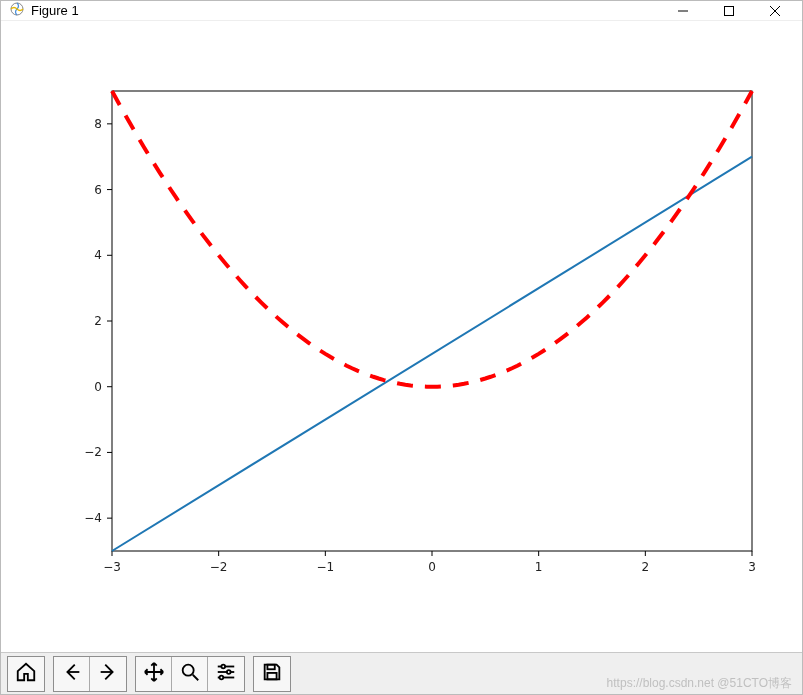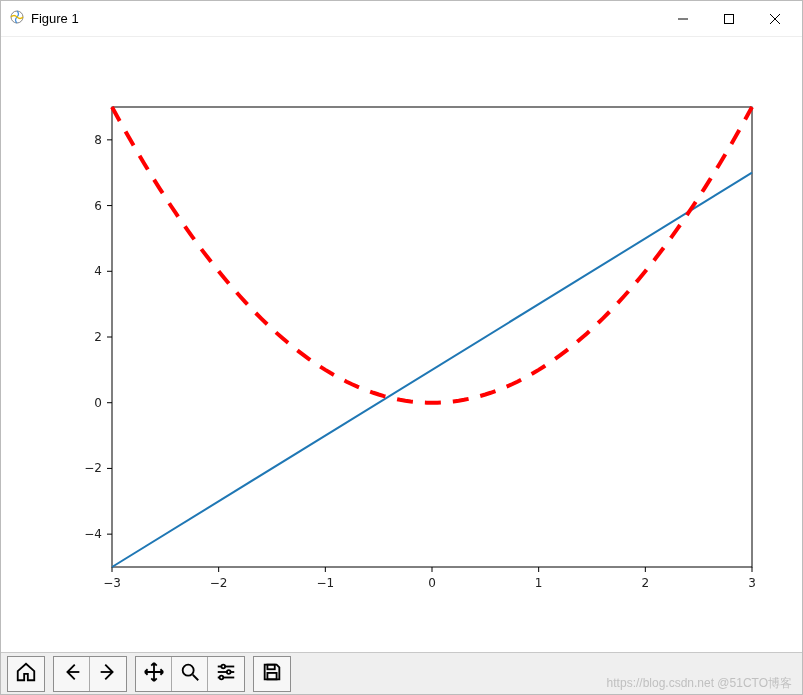--- a/index.html
+++ b/index.html
@@ -1,18 +1,18 @@
 <!DOCTYPE html>
 <html><head>
 <meta charset="utf-8">
 <style>
   * { box-sizing: border-box; }
   html, body { margin:0; padding:0; font-family: "Segoe UI", Arial, sans-serif; font-size:13px; color:#000; background:#fff; }
   .window { width:803px; height:695px; border:1px solid #bbb; position:relative; background:#fff; display:flex; flex-direction:column; }
-  .titlebar { height:36px; display:flex; align-items:center; justify-content:space-between; padding:0 4px 0 8px; background:#fff; border-bottom:1px solid #eee;}
+  .titlebar { height:20px; display:flex; align-items:center; justify-content:space-between; padding:0 4px 0 8px; background:#fff; border-bottom:1px solid #eee;}
   .titlebar .left { display:flex; align-items:center; gap:6px;}
   .title-text { font-size:13px; }
   .win-controls { display:flex; }
   .win-btn { width:46px; height:30px; display:flex; align-items:center; justify-content:center; }
   .win-btn svg { pointer-events:none; }
   .plot-area { flex:1; position:relative; background:#fff; }
   svg.plot { display:block; margin:0 auto; }
   .toolbar { height:42px; background:#efefef; border-top:1px solid #c8c8c8; display:flex; align-items:center; padding:0 6px; gap:0;margin-top:11px; }
   .tool-group { display:flex; border:1px solid #8e8e8e; background:#f7f7f7; margin-right:8px; }
   .tool-btn { width:36px; height:34px; display:flex; align-items:center; justify-content:center; border-right:1px solid #aaa; }

